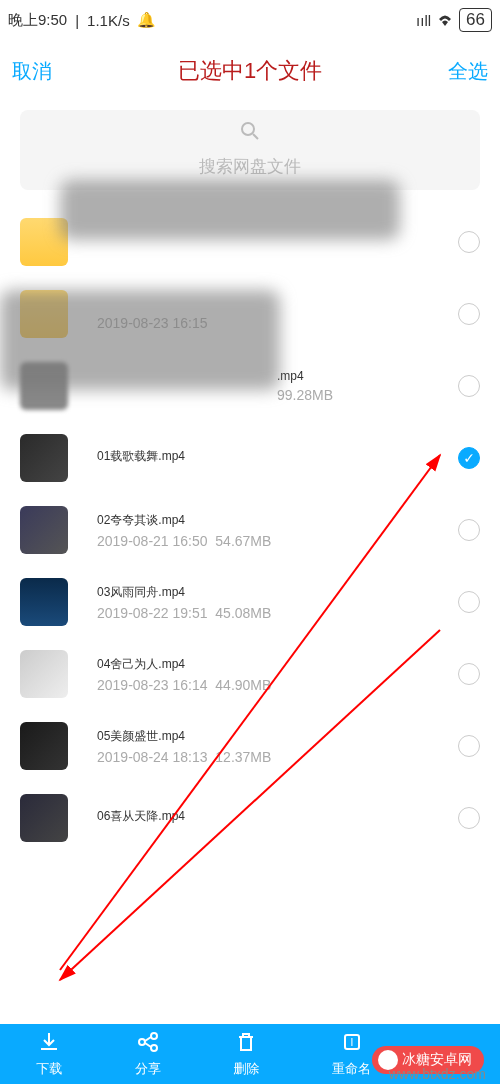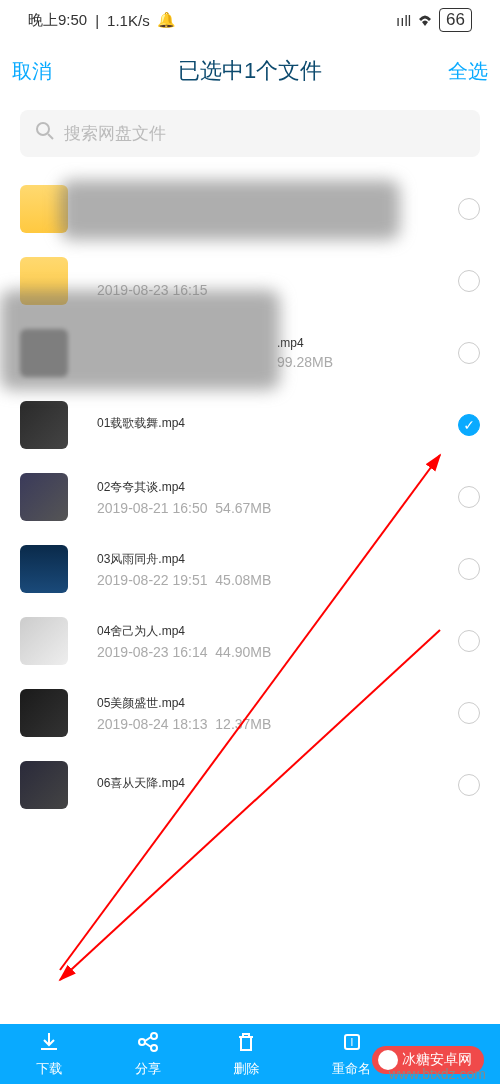--- a/index.html
+++ b/index.html
@@ -13,21 +13,21 @@
       height: 1084px;
       background: #fff;
       position: relative;
       overflow: hidden;
     }
     .status-bar {
       height: 40px;
       display: flex;
       align-items: center;
       justify-content: space-between;
-      padding: 0 28px;
+      padding: 0 8px;
       font-size: 15px;
       color: #333;
     }
     .status-left {
       display: flex;
       align-items: center;
       gap: 8px;
     }
     .status-right {
       display: flex;
@@ -47,32 +47,33 @@
       justify-content: space-between;
       padding: 16px 12px;
     }
     .header-cancel, .header-select-all {
       color: #09aaff;
       font-size: 20px;
     }
     .header-title {
       font-size: 22px;
       font-weight: 500;
-      color: #0c4a6e;
+      color: #b91c1c;
     }
     .search-box {
       margin: 8px 20px 16px;
       background: #f5f5f5;
       border-radius: 8px;
       padding: 12px 16px;
       display: flex;
       align-items: center;
       gap: 10px;
       color: #bbb;
       font-size: 17px;
+      flex-direction: column;
     }
     .file-list {
       padding: 0 20px;
     }
     .file-item {
       display: flex;
       align-items: center;
       padding: 12px 0;
       gap: 29px;
       position: relative;

